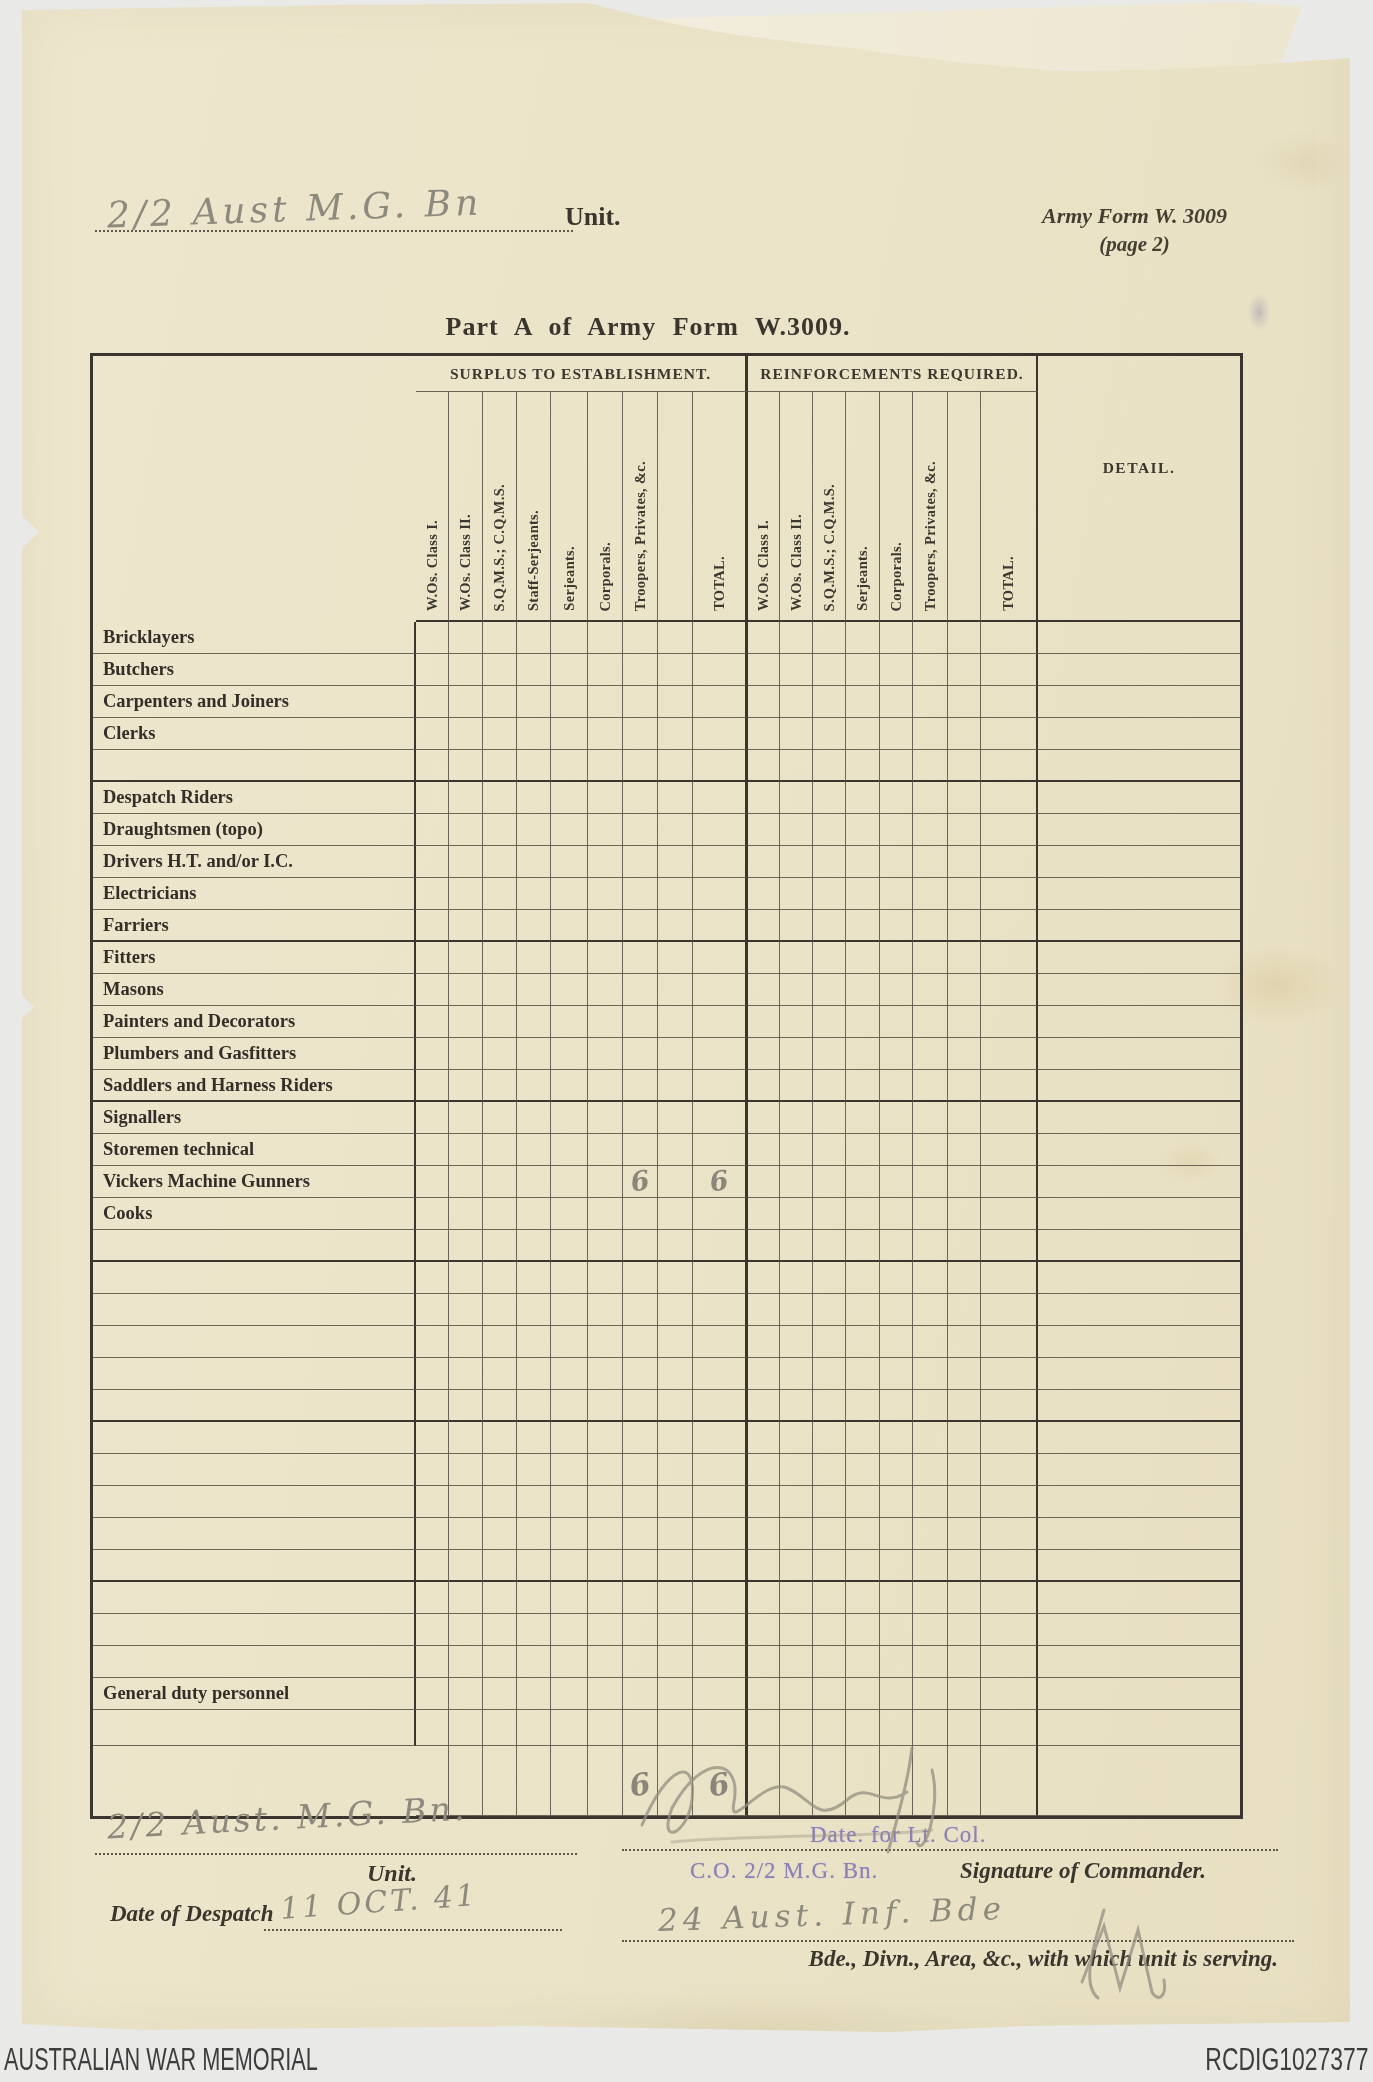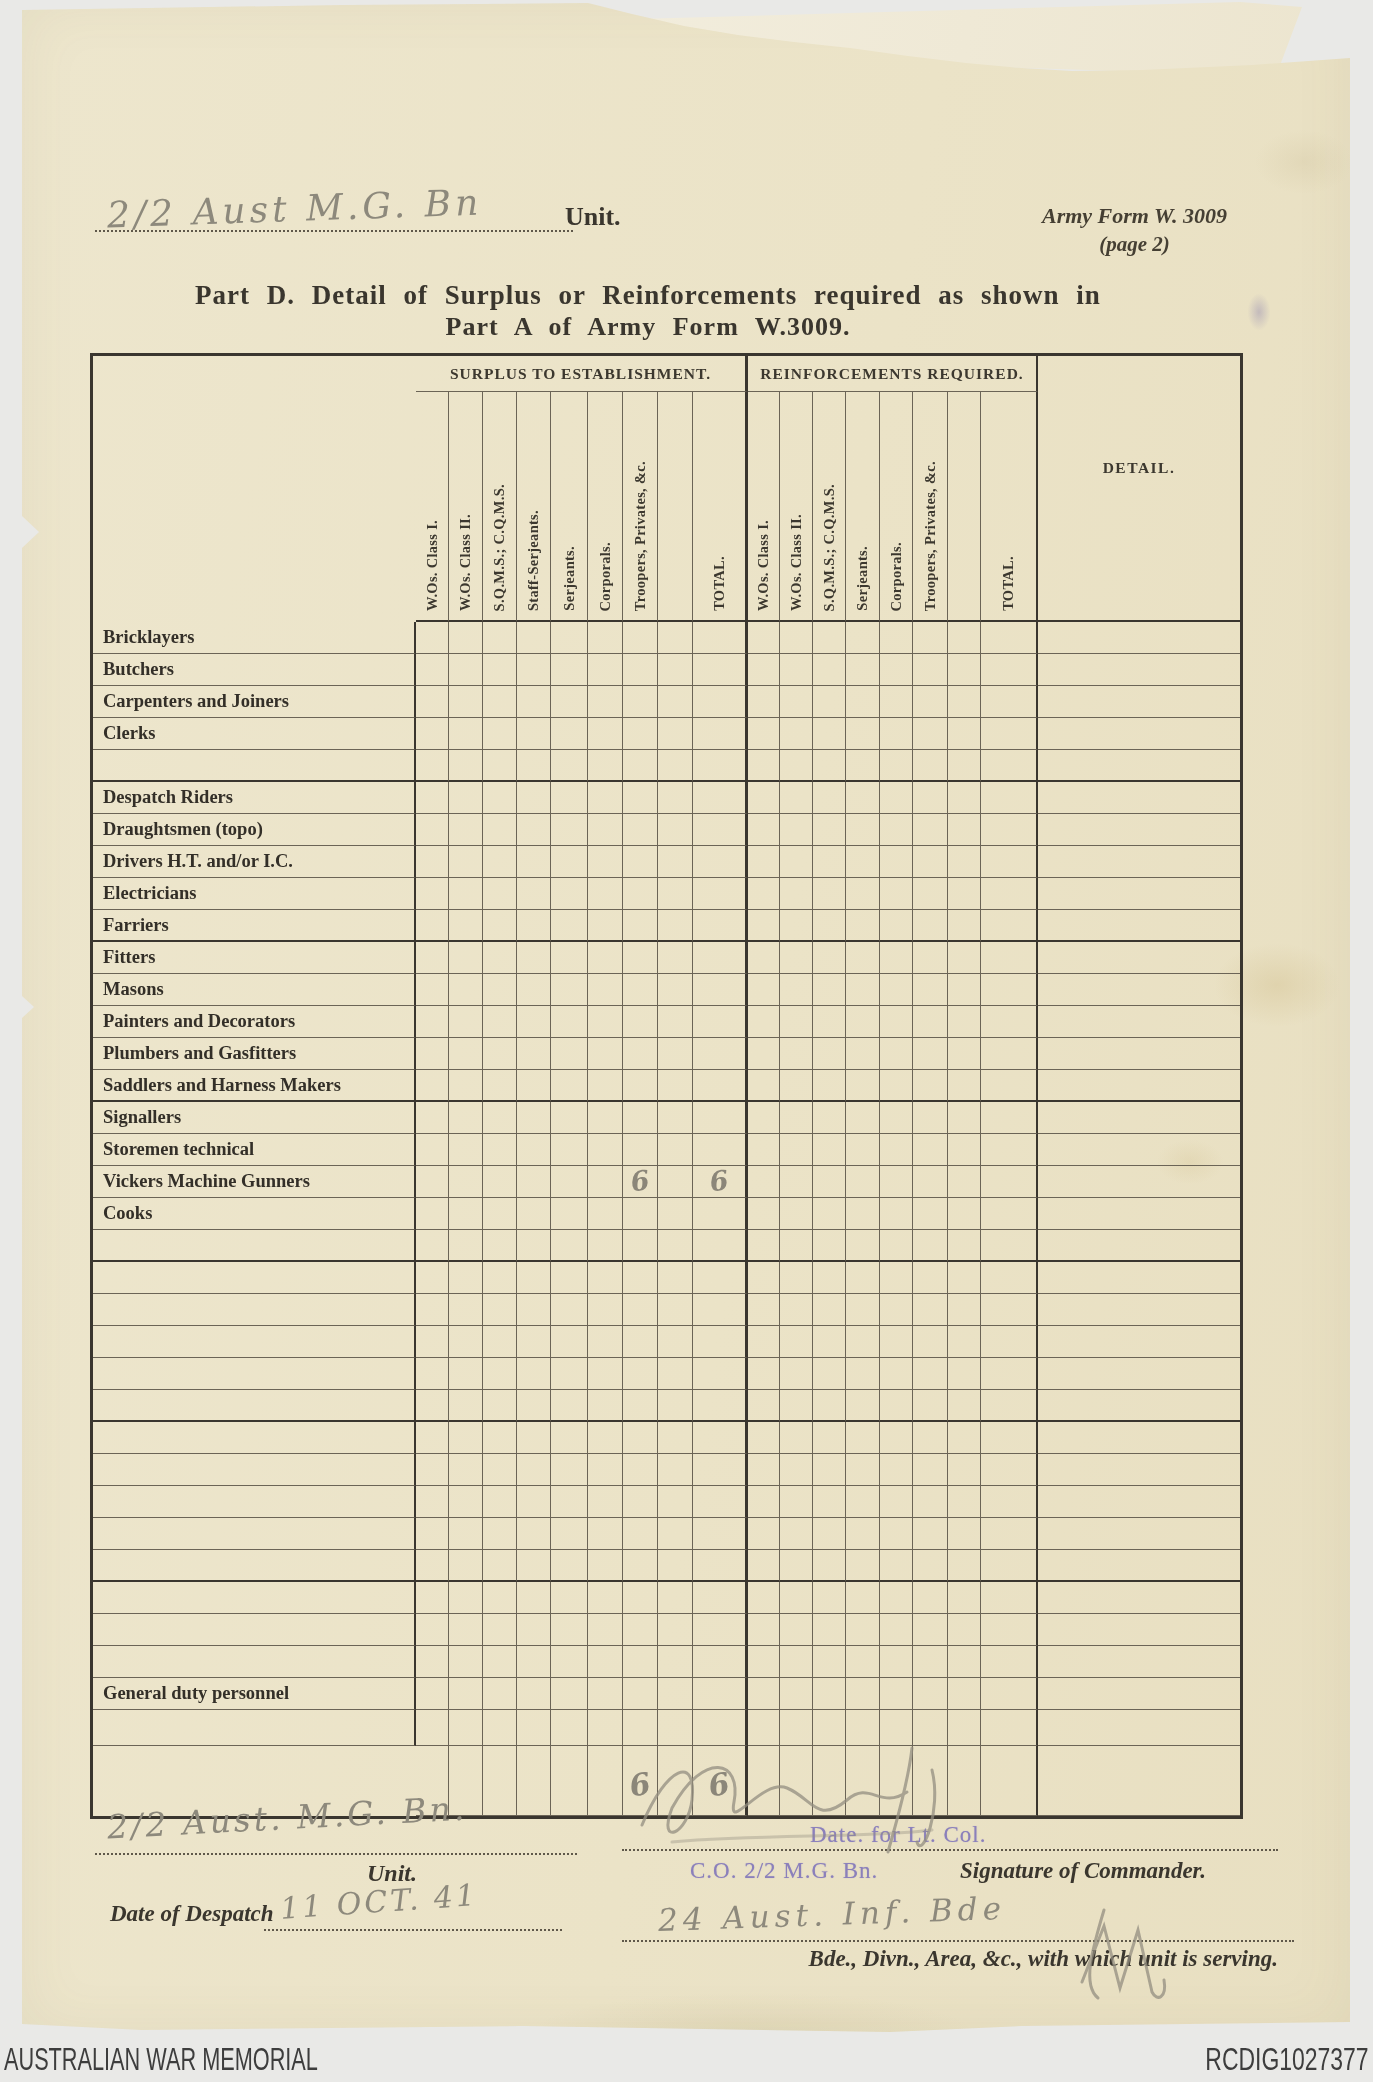--- a/index.html
+++ b/index.html
@@ -104,21 +104,20 @@
 
 <div class="paper">
 
   <span class="hw unit-top-hw">2/2 Aust M.G. Bn</span>
   <div class="dotline unit-top-line"></div>
   <span class="unit-top-label ink">Unit.</span>
 
   <div class="form-ref">Army Form W. 3009</div>
   <div class="form-page">(page 2)</div>
 
-  <div class="title1 ink">Part D.  Detail of Surplus or Reinforcements required as shown in</div>
   <div class="title2 ink">Part A of Army Form W.3009.</div>
 
   <div class="tbl" style="grid-template-columns: 323px 33px 34px 34px 34px 37px 35px 35px 35px 55px 32px 33px 33px 34px 33px 35px 33px 57px 202px; grid-template-rows: 36px 230px 32px 32px 32px 32px 32px 32px 32px 32px 32px 32px 32px 32px 32px 32px 32px 32px 32px 32px 32px 32px 32px 32px 32px 32px 32px 32px 32px 32px 32px 32px 32px 32px 32px 32px 36px 70px;">
       <div class="c grp bR3" style="grid-area: 1 / 2 / auto / 11; text-align: right;">SURPLUS TO ESTABLISHMENT.</div>
       <div class="c grp bR2" style="grid-area: 1 / 11 / auto / 19;">REINFORCEMENTS REQUIRED.</div>
       <div class="c remh lastC thickB" style="grid-area: 1 / 19 / 3;">DETAIL.</div>
       <div class="c vcell thickB" style="grid-area: 2 / 2;">
         <span class="vt">W.Os. Class I.</span>
       </div>
       <div class="c vcell thickB" style="grid-area: 2 / 3;">
@@ -428,21 +427,21 @@
       <div class="c bR3" style="grid-area: 16 / 10;"></div>
       <div class="c " style="grid-area: 16 / 11;"></div>
       <div class="c " style="grid-area: 16 / 12;"></div>
       <div class="c " style="grid-area: 16 / 13;"></div>
       <div class="c " style="grid-area: 16 / 14;"></div>
       <div class="c " style="grid-area: 16 / 15;"></div>
       <div class="c " style="grid-area: 16 / 16;"></div>
       <div class="c " style="grid-area: 16 / 17;"></div>
       <div class="c bR2" style="grid-area: 16 / 18;"></div>
       <div class="c lastC" style="grid-area: 16 / 19;"></div>
-      <div class="c rl bR2 thickB" style="grid-area: 17 / 1;">Saddlers and Harness Makers</div>
+      <div class="c rl bR2 thickB" style="grid-area: 17 / 1;">Saddlers and Harness Riders</div>
       <div class="c thickB" style="grid-area: 17 / 2;"></div>
       <div class="c thickB" style="grid-area: 17 / 3;"></div>
       <div class="c thickB" style="grid-area: 17 / 4;"></div>
       <div class="c thickB" style="grid-area: 17 / 5;"></div>
       <div class="c thickB" style="grid-area: 17 / 6;"></div>
       <div class="c thickB" style="grid-area: 17 / 7;"></div>
       <div class="c thickB" style="grid-area: 17 / 8;"></div>
       <div class="c thickB" style="grid-area: 17 / 9;"></div>
       <div class="c bR3 thickB" style="grid-area: 17 / 10;"></div>
       <div class="c thickB" style="grid-area: 17 / 11;"></div>

